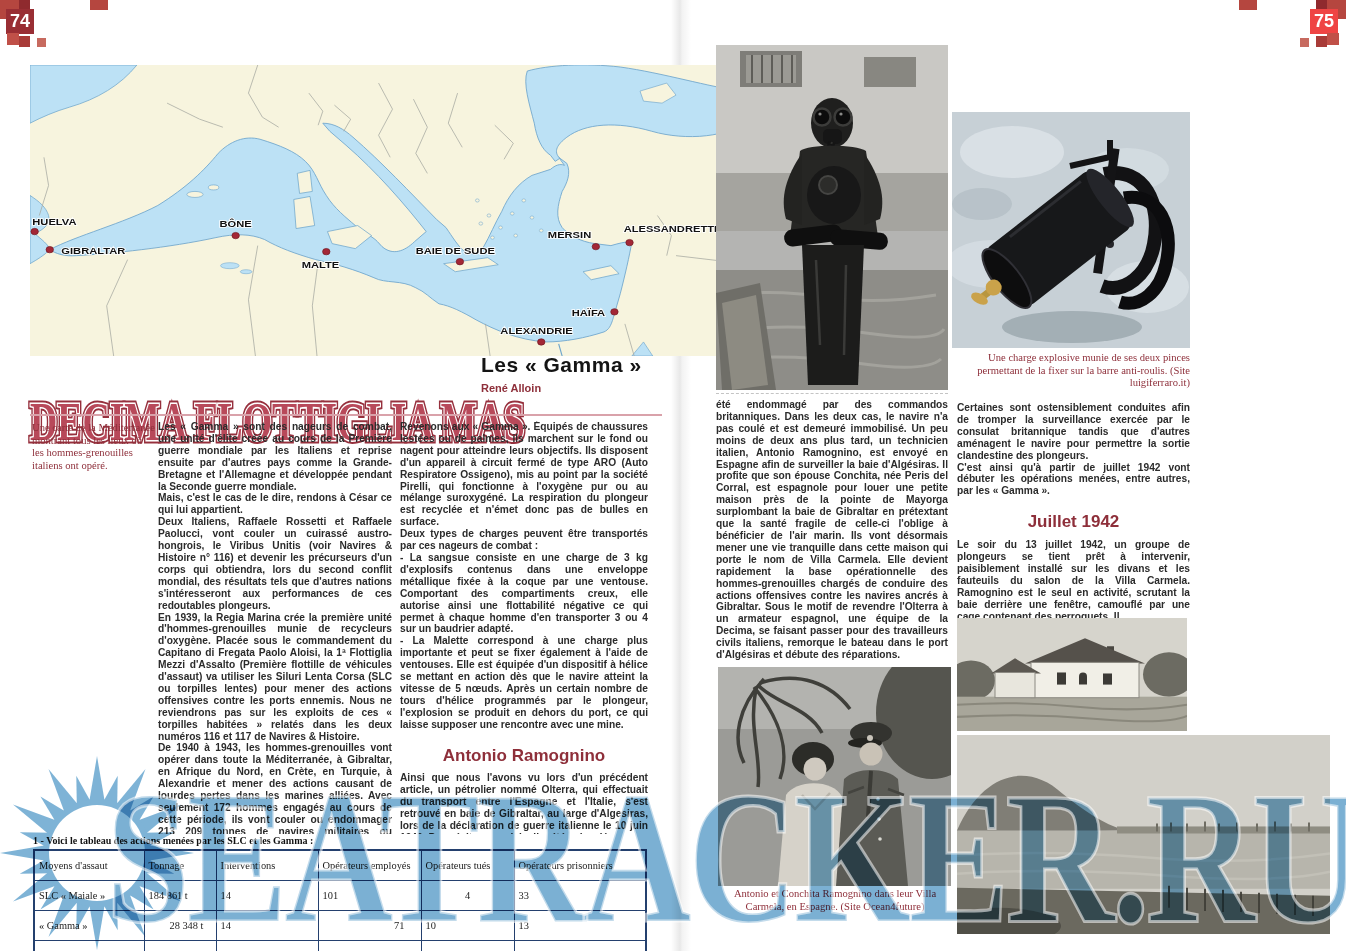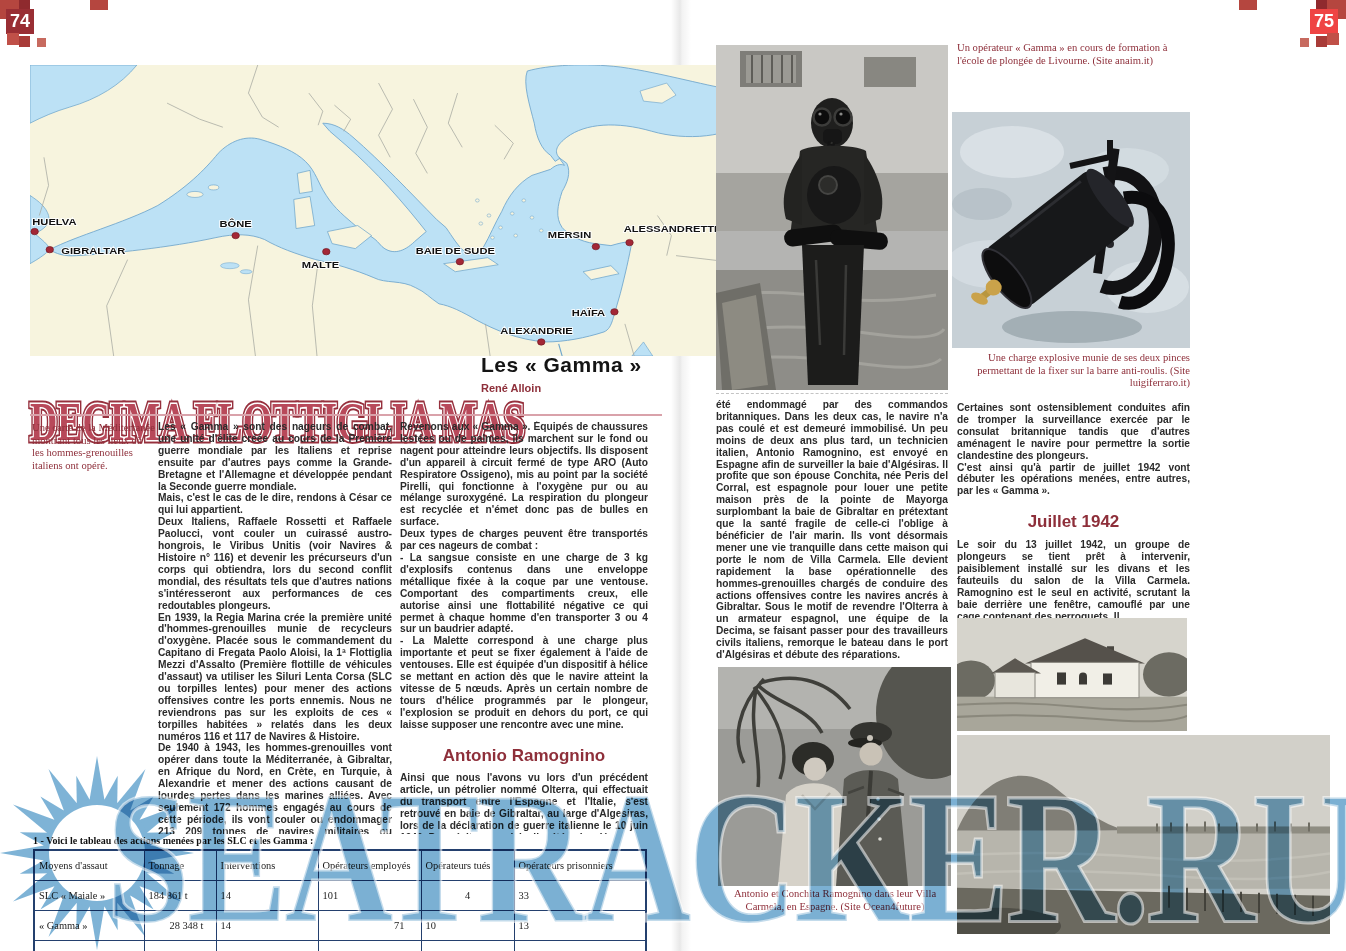--- a/index.html
+++ b/index.html
@@ -340,21 +340,20 @@
       <circle cx="112" cy="140" r="9" fill="#2c2c2a" stroke="#454543" stroke-width="2"></circle>
       <path d="M86,108 C70,132 64,152 70,174 L86,180" fill="#232321"></path>
       <path d="M148,108 C164,132 170,152 164,174 L148,180" fill="#232321"></path>
       <rect x="68" y="182" width="58" height="17" rx="8" fill="#0f0f0f" transform="rotate(-7 97 190)"></rect>
       <rect x="114" y="186" width="58" height="17" rx="8" fill="#0f0f0f" transform="rotate(5 143 194)"></rect>
       <path d="M86,200 L148,200 L142,340 L92,340 Z" fill="#1c1c1b"></path>
       <path d="M100,215 L104,300 M130,220 L128,310" stroke="#3a3a38" stroke-width="2.5" fill="none"></path>
     </svg>
   </div>
 
-  <div id="diver-caption" class="abs caption">Un opérateur « Gamma » en cours de formation à l'école de plongée de Livourne. (Site anaim.it)</div>
 
   <div id="photo-charge" class="photo">
     <svg viewBox="0 0 238 236" preserveAspectRatio="none">
       <rect width="238" height="236" fill="#c7d0d6"></rect>
       <ellipse cx="60" cy="40" rx="52" ry="26" fill="#dde4e8" opacity="0.8"></ellipse>
       <ellipse cx="175" cy="58" rx="42" ry="22" fill="#d5dde2" opacity="0.8"></ellipse>
       <ellipse cx="40" cy="152" rx="46" ry="24" fill="#d8e0e5" opacity="0.7"></ellipse>
       <ellipse cx="195" cy="175" rx="42" ry="26" fill="#dde4e8" opacity="0.7"></ellipse>
       <ellipse cx="30" cy="92" rx="30" ry="16" fill="#aeb9c0" opacity="0.6"></ellipse>
       <ellipse cx="120" cy="215" rx="70" ry="16" fill="#9aa6ad" opacity="0.8"></ellipse>

